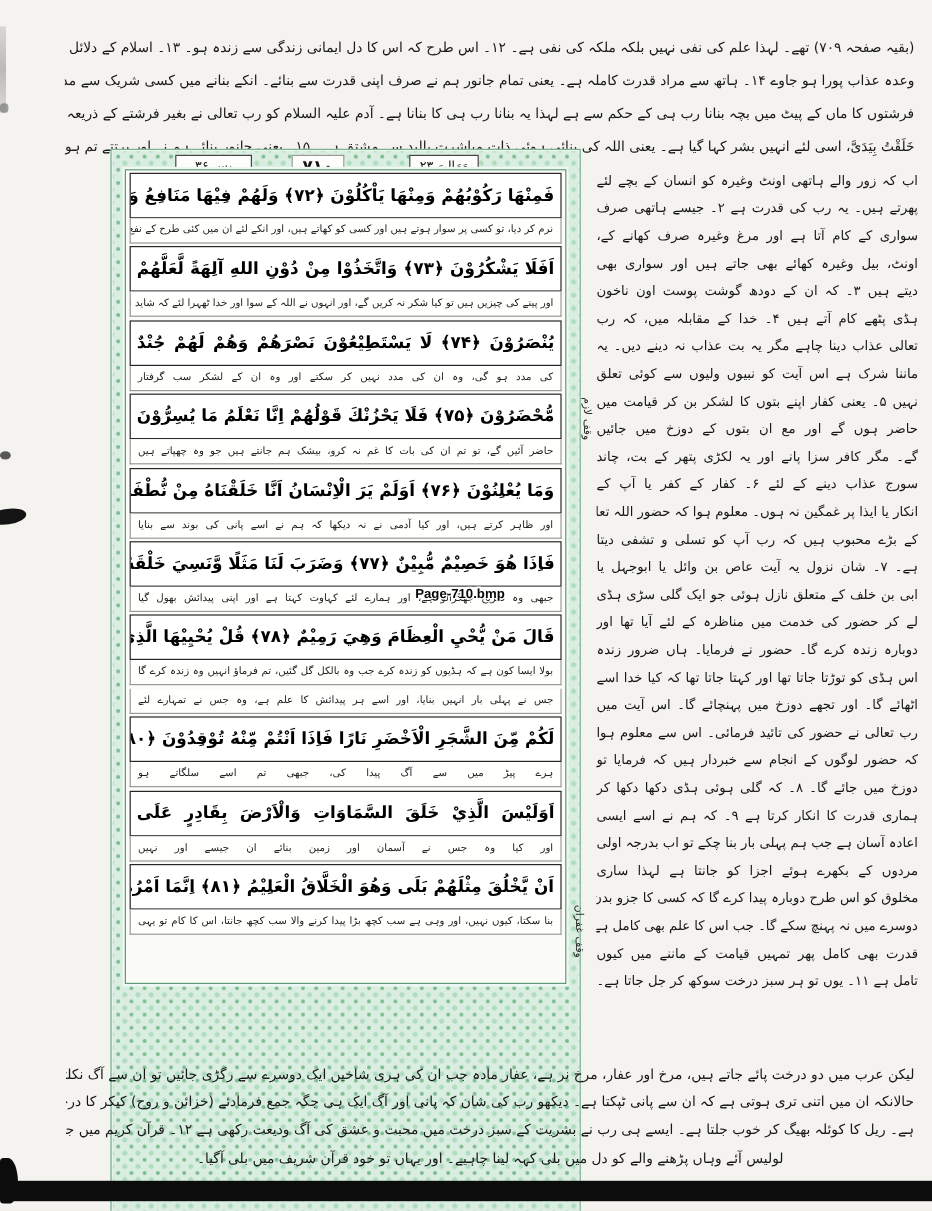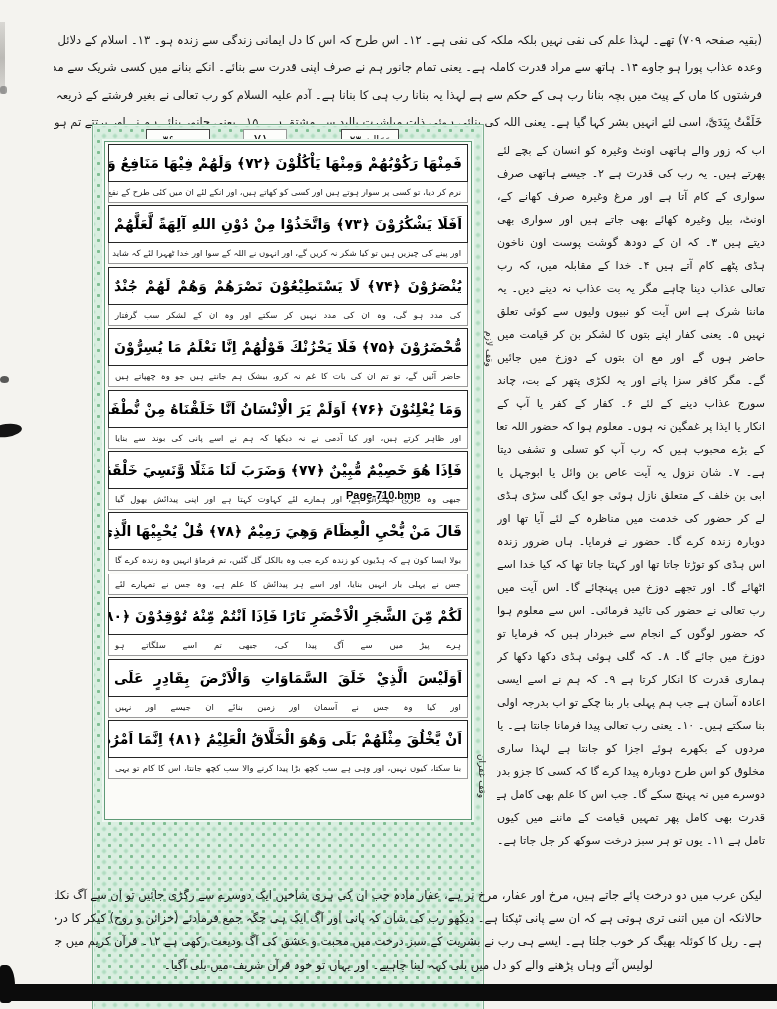--- a/index.html
+++ b/index.html
@@ -27,21 +27,21 @@
     border:1px solid #7fb091;
     box-shadow:inset 0 0 0 1px #eaf6ee;
   }
   .qheader{position:absolute;top:0;left:0;right:0;height:28px;}
   .hbox{
     position:absolute;top:3.5px;height:19px;line-height:19px;background:#fdfdfb;
     border:1px solid #444;font-size:10.5px;text-align:center;direction:rtl;color:#111;
     padding:0 4px;box-sizing:border-box;
   }
   .hbox.surah{left:53px;width:64px;}
-  .hbox.pnum{left:150px;width:44px;font-size:14px;font-weight:normal;border-color:#999;}
+  .hbox.pnum{left:150px;width:44px;font-size:14px;font-weight:bold;border-color:#999;}
   .hbox.juz{left:248px;width:58px;}
   .qbody{
     position:relative;width:100%;height:679px;box-sizing:border-box;
     background:#fbfbf8;border:1px solid #5f9b77;box-shadow:0 0 0 2px #eef7f1;
     padding:2px 3px 0;
   }
   .qrow{margin-bottom:2.4px;}
   .qrow .arabic{
     height:38px;line-height:36px;box-sizing:border-box;border:1px solid #262626;background:#fff;
     direction:rtl;font-size:14px;font-weight:bold;color:#000;overflow:hidden;
@@ -185,21 +185,20 @@
       <div class="side-line">ابی بن خلف کے متعلق نازل ہوئی جو ایک گلی سڑی ہڈی</div>
       <div class="side-line">لے کر حضور کی خدمت میں مناظرہ کے لئے آیا تھا اور</div>
       <div class="side-line">دوبارہ زندہ کرے گا۔ حضور نے فرمایا۔ ہاں ضرور زندہ</div>
       <div class="side-line">اس ہڈی کو توڑتا جاتا تھا اور کہتا جاتا تھا کہ کیا خدا اسے</div>
       <div class="side-line">اٹھائے گا۔ اور تجھے دوزخ میں پہنچائے گا۔ اس آیت میں</div>
       <div class="side-line">رب تعالی نے حضور کی تائید فرمائی۔ اس سے معلوم ہوا</div>
       <div class="side-line">کہ حضور لوگوں کے انجام سے خبردار ہیں کہ فرمایا تو</div>
       <div class="side-line">دوزخ میں جائے گا۔ ۸۔ کہ گلی ہوئی ہڈی دکھا دکھا کر</div>
       <div class="side-line">ہماری قدرت کا انکار کرتا ہے ۹۔ کہ ہم نے اسے ایسی</div>
       <div class="side-line">اعادہ آسان ہے جب ہم پہلی بار بنا چکے تو اب بدرجہ اولی</div>
-      <div class="side-line">بنا سکتے ہیں۔ ۱۰۔ یعنی رب تعالی پیدا فرمانا جانتا ہے۔ یا</div>
       <div class="side-line">مردوں کے بکھرے ہوئے اجزا کو جانتا ہے لہذا ساری</div>
       <div class="side-line">مخلوق کو اس طرح دوبارہ پیدا کرے گا کہ کسی کا جزو بدن</div>
       <div class="side-line">دوسرے میں نہ پہنچ سکے گا۔ جب اس کا علم بھی کامل ہے</div>
       <div class="side-line">قدرت بھی کامل پھر تمہیں قیامت کے ماننے میں کیوں</div>
       <div class="side-line">تامل ہے ۱۱۔ یوں تو ہر سبز درخت سوکھ کر جل جاتا ہے۔</div>
     </div>
 
   <div class="bottom-block">
       <div class="bottom-line">لیکن عرب میں دو درخت پائے جاتے ہیں، مرخ اور عفار، مرخ نر ہے، عفار مادہ جب ان کی ہری شاخیں ایک دوسرے سے رگڑی جائیں تو ان سے آگ نکلتی ہے۔</div>
       <div class="bottom-line">حالانکہ ان میں اتنی تری ہوتی ہے کہ ان سے پانی ٹپکتا ہے۔ دیکھو رب کی شان کہ پانی اور آگ ایک ہی جگہ جمع فرمادئے (خزائن و روح) کیکر کا درخت گیلا بھی جلتا</div>

